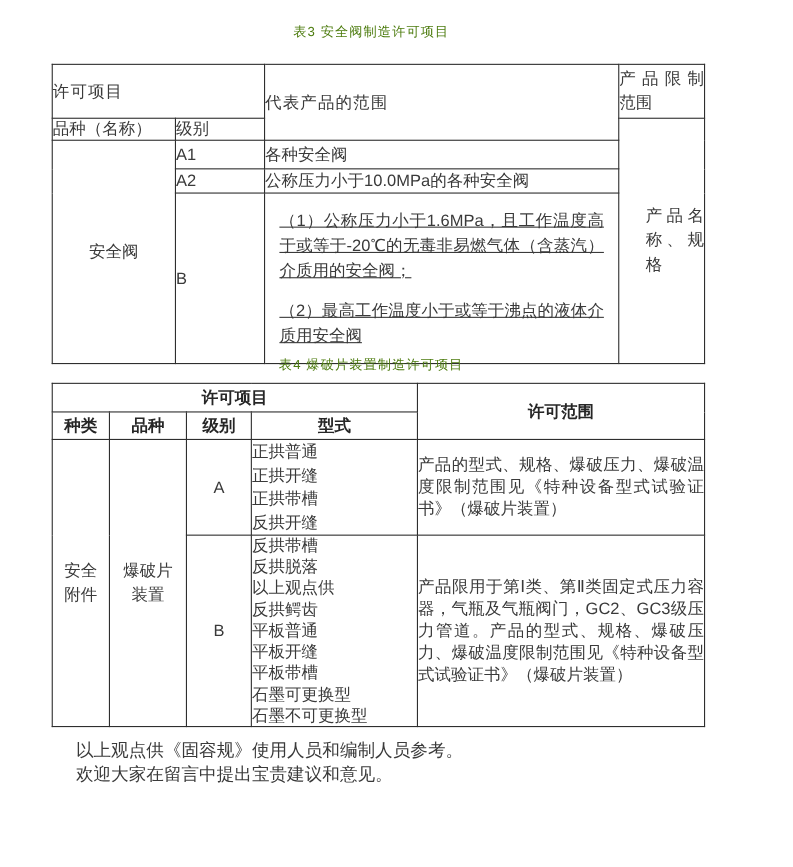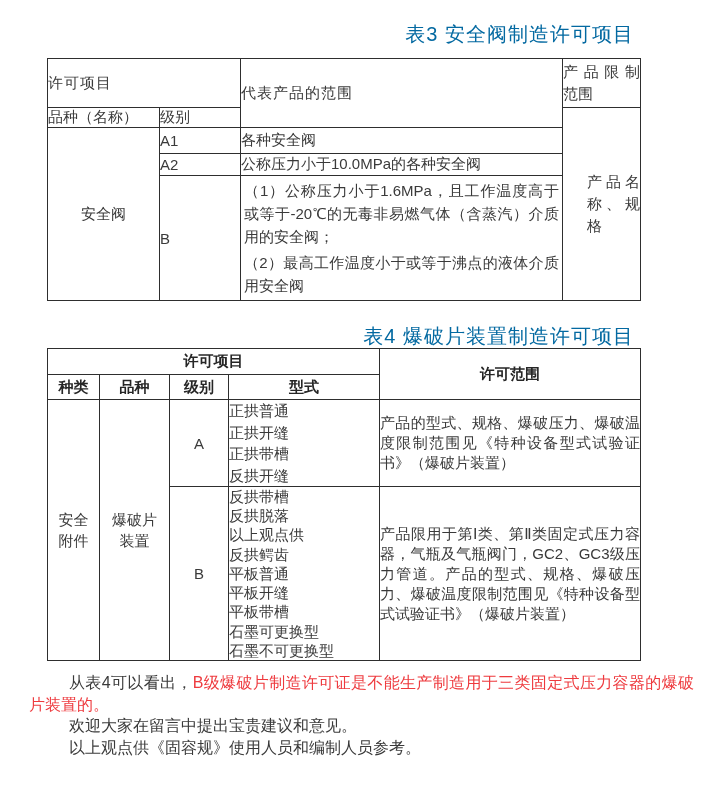--- a/index.html
+++ b/index.html
@@ -7,21 +7,21 @@
     width: 721px; height: 788px;
     background: #ffffff;
     position: relative;
     overflow: hidden;
     font-family: "Liberation Sans", sans-serif;
     color: #3a3a3a;
   }
 
   .doc-title {
     position: absolute; left: 41px; width: 593px;
-    text-align: right; font-size: 20px; color: #0369a1;
+    text-align: center; font-size: 12px; color: #4d7c0f;
     letter-spacing: 1px;
   }
   #title3 { top: 21px; }
   #title4 { top: 323px; }
 
   table.lic {
     position: absolute; left: 47px;
     border-collapse: collapse; table-layout: fixed;
     width: 593px;
     font-size: 15px; color: #3a3a3a;
@@ -35,21 +35,21 @@
   .t3-licitem { vertical-align: top; text-align: left; padding: 5px 0 0 33px; letter-spacing: 1px; }
   .t3-rep-hdr { text-align: left; padding-left: 28px; letter-spacing: 1px; }
   .t3-limit-hdr { vertical-align: top; padding: 4px 5px 0 5px; line-height: 22px; }
   .t3-limit-hdr .l1 { text-align: justify; text-align-last: justify; }
   .t3-limit-hdr .l2 { text-align: left; }
   .t3-sub-hdr { text-align: left; }
   .t3-variety { text-align: center; }
   .t3-grade { text-align: left; }
   .t3-scope { text-align: left; padding: 1px 6px; }
   .t3-scope-b { text-align: left; padding: 2px 6px; line-height: 23px; }
-  .t3-scope-b p { margin: 3px; text-align: justify; }
+  .t3-scope-b p { margin: 13px; text-align: justify; text-decoration: underline; }
   .t3-limit-body { padding: 0 6px; line-height: 22px; }
   .t3-limit-body .jl { text-align: justify; text-align-last: justify; margin-left: 24px; }
 
   
   .t4-hdr { font-weight: bold; text-align: center; color: #262626; }
   .t4-cat, .t4-var { text-align: center; line-height: 21px; }
   .t4-grade { text-align: center; }
   .t4-types { text-align: left; padding: 2px 0 2px 6px; }
   .t4-types-a div { line-height: 21.5px; }
   .t4-types-b div { line-height: 19.2px; }
@@ -162,18 +162,15 @@
       <div>平板带槽</div>
       <div>石墨可更换型</div>
       <div>石墨不可更换型</div>
     </td>
     <td class="t4-scope">产品限用于第Ⅰ类、第Ⅱ类固定式压力容器，气瓶及气瓶阀门，GC2、GC3级压力管道。产品的型式、规格、爆破压力、爆破温度限制范围见《特种设备型式试验证书》（爆破片装置）</td>
   </tr>
 </tbody>
   </table>
 
 <div id="footer">
-  <p>
-    <span>从表4可以看出，</span><span class="red">B级爆破片制造许可证是不能生产制造用于三类固定式压力容器的爆破片装置的。</span>
-  </p>
+  <p>以上观点供《固容规》使用人员和编制人员参考。</p>
   <p>欢迎大家在留言中提出宝贵建议和意见。</p>
-  <p>以上观点供《固容规》使用人员和编制人员参考。</p>
 </div>
 
 </body></html>

